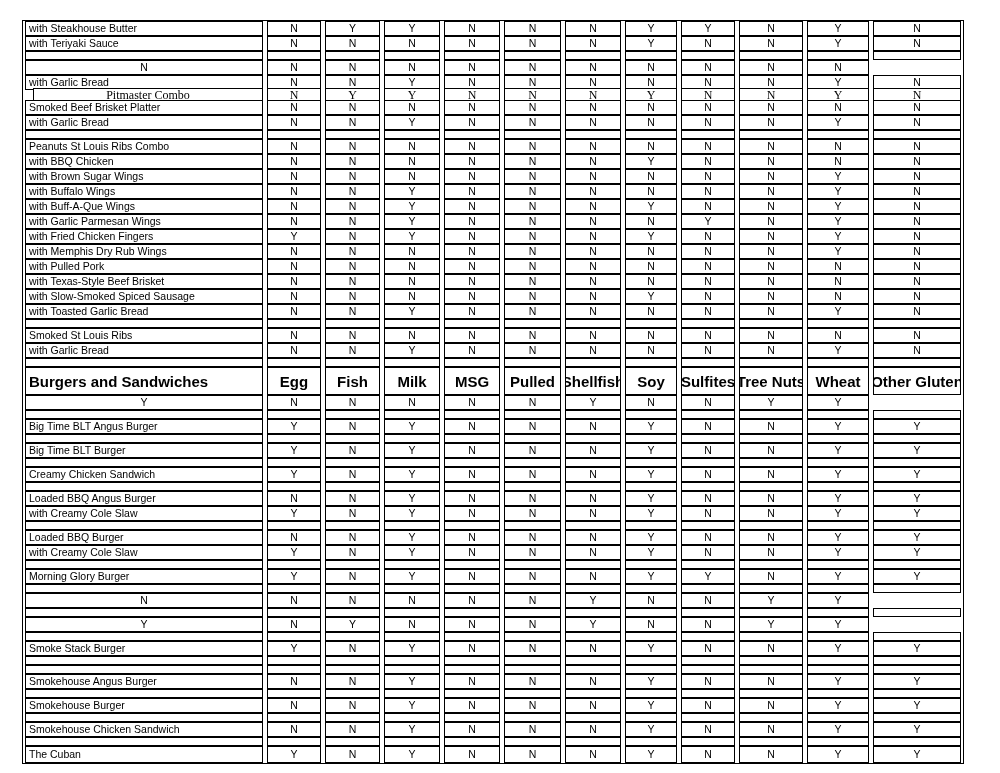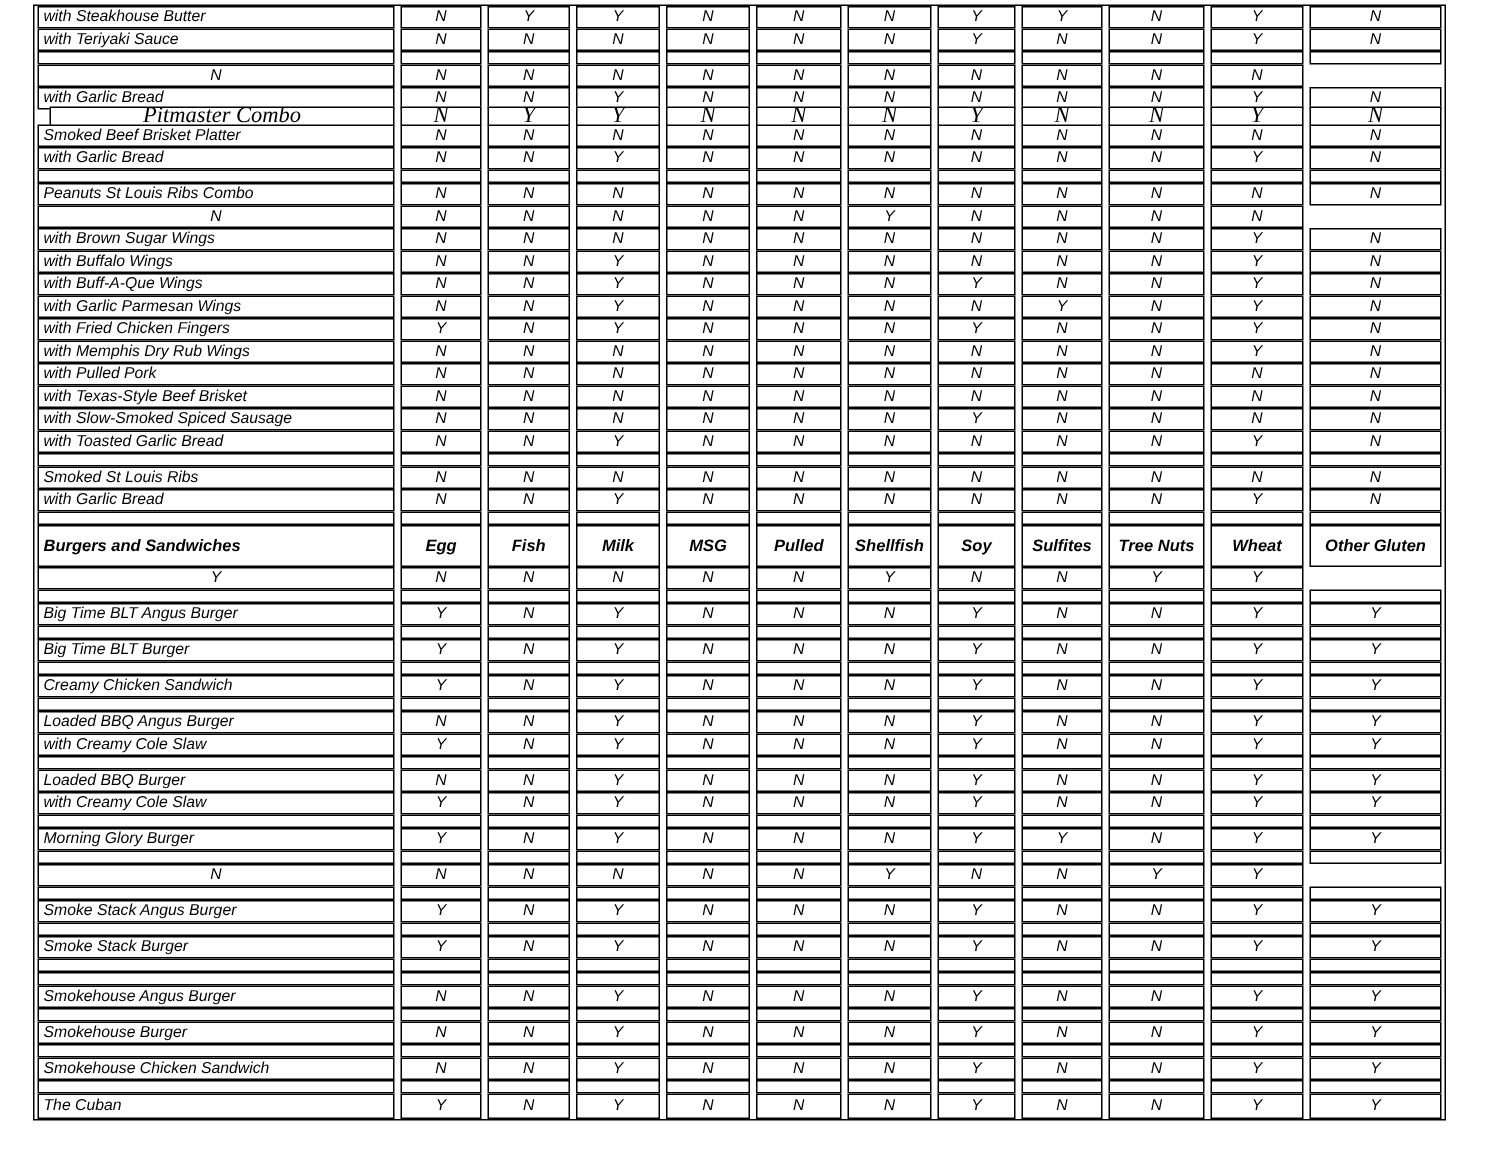--- a/index.html
+++ b/index.html
@@ -2,24 +2,23 @@
 <html><head>
 <meta charset="utf-8">
 <style>
   html,body{margin:0;padding:0;background:#ffffff;}
   body{
     width:1000px;height:773px;position:relative;overflow:hidden;
     font-family:"Liberation Sans", sans-serif;color:#000;
     -webkit-font-smoothing:antialiased;
   }
   .table-wrap{
-    position:absolute;left:22px;top:3px;width:942px;
+    position:absolute;left:22px;top:20px;width:942px;
     box-sizing:border-box;border:1px solid #000;padding:0 2px;
     background:#fff;
-    font-style:italic;
   }
   .row{display:flex;gap:4px;}
   .cell{
     box-sizing:border-box;border:1px solid #000;background:#fff;
     display:flex;align-items:center;overflow:hidden;white-space:nowrap;
     font-size:10.5px;line-height:1;
   }
   .name-cell{justify-content:flex-start;padding-left:3px;}
   .val-cell{justify-content:center;}
   
@@ -31,24 +30,24 @@
   .cell:nth-child(6){width:57px;}
   .cell:nth-child(7){width:56px;}
   .cell:nth-child(8){width:52px;}
   .cell:nth-child(9){width:54px;}
   .cell:nth-child(10){width:64px;}
   .cell:nth-child(11){width:62px;}
   .cell:nth-child(12){width:88px;}
   
   .r-data .cell{height:15px;}
   .r-blank .cell{height:9px;}
-  .r-header .cell{height:28px;font-weight:bold;font-size:11px;}
+  .r-header .cell{height:28px;font-weight:bold;font-size:15px;}
   .r-special{margin-left:8px;margin-top:-2px;margin-bottom:-1px;position:relative;z-index:2;}
   .r-special .cell{
-    height:13px;font-family:"Liberation Serif", serif;font-size:15px;
+    height:13px;font-family:"Liberation Serif", serif;font-size:12px;
   }
   .r-special .name-cell{width:230px;justify-content:center;padding-left:0;}
   .row:last-child .cell{height:17px;}
 </style>
 </head>
 <body>
 
 <div class="table-wrap">
     <div class="row r-data">
       <div class="cell name-cell">with Steakhouse Butter</div>
@@ -183,20 +182,21 @@
       <div class="cell val-cell">N</div>
       <div class="cell val-cell">N</div>
       <div class="cell val-cell">N</div>
       <div class="cell val-cell">N</div>
       <div class="cell val-cell">N</div>
       <div class="cell val-cell">N</div>
       <div class="cell val-cell">N</div>
       <div class="cell val-cell">N</div>
     </div>
     <div class="row r-data">
+      <div class="cell name-cell">with BBQ Chicken</div>
       <div class="cell val-cell">N</div>
       <div class="cell val-cell">N</div>
       <div class="cell val-cell">N</div>
       <div class="cell val-cell">N</div>
       <div class="cell val-cell">N</div>
       <div class="cell val-cell">N</div>
       <div class="cell val-cell">Y</div>
       <div class="cell val-cell">N</div>
       <div class="cell val-cell">N</div>
       <div class="cell val-cell">N</div>
@@ -656,21 +656,20 @@
       <div class="cell val-cell"></div>
       <div class="cell val-cell"></div>
       <div class="cell val-cell"></div>
       <div class="cell val-cell"></div>
       <div class="cell val-cell"></div>
       <div class="cell val-cell"></div>
       <div class="cell val-cell"></div>
       <div class="cell val-cell"></div>
     </div>
     <div class="row r-data">
-      <div class="cell name-cell">Smoke Stack Angus Burger</div>
       <div class="cell val-cell">Y</div>
       <div class="cell val-cell">N</div>
       <div class="cell val-cell">Y</div>
       <div class="cell val-cell">N</div>
       <div class="cell val-cell">N</div>
       <div class="cell val-cell">N</div>
       <div class="cell val-cell">Y</div>
       <div class="cell val-cell">N</div>
       <div class="cell val-cell">N</div>
       <div class="cell val-cell">Y</div>

